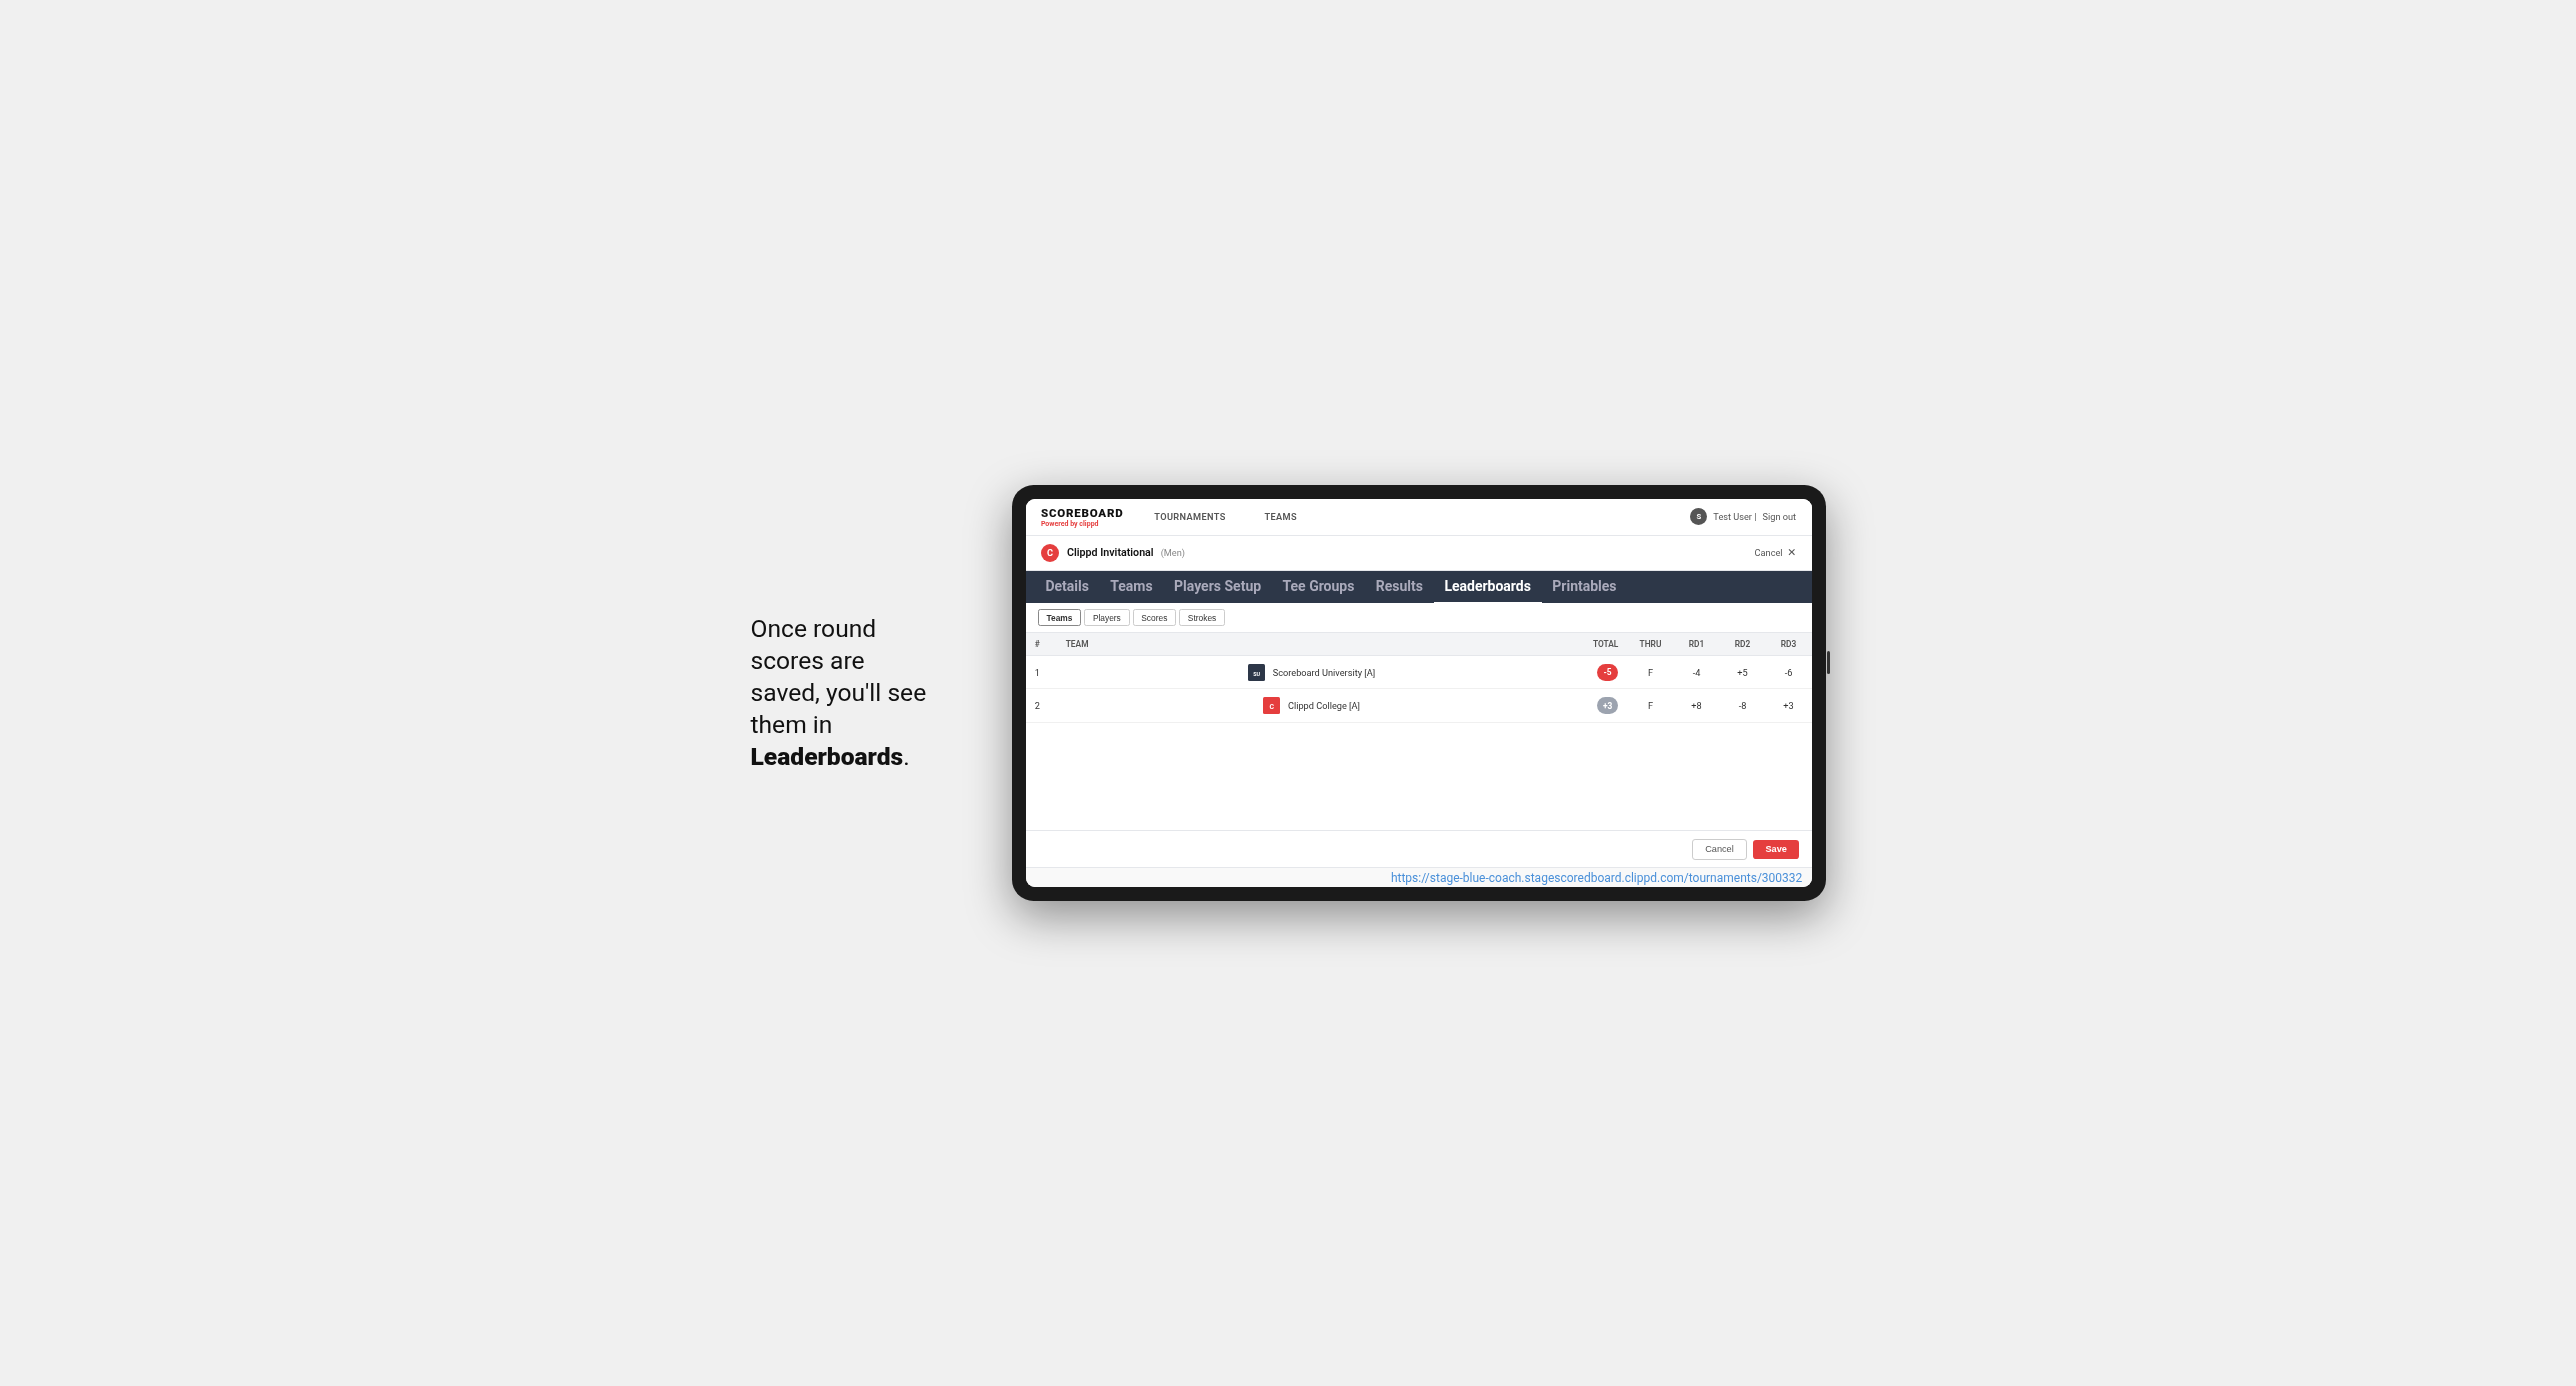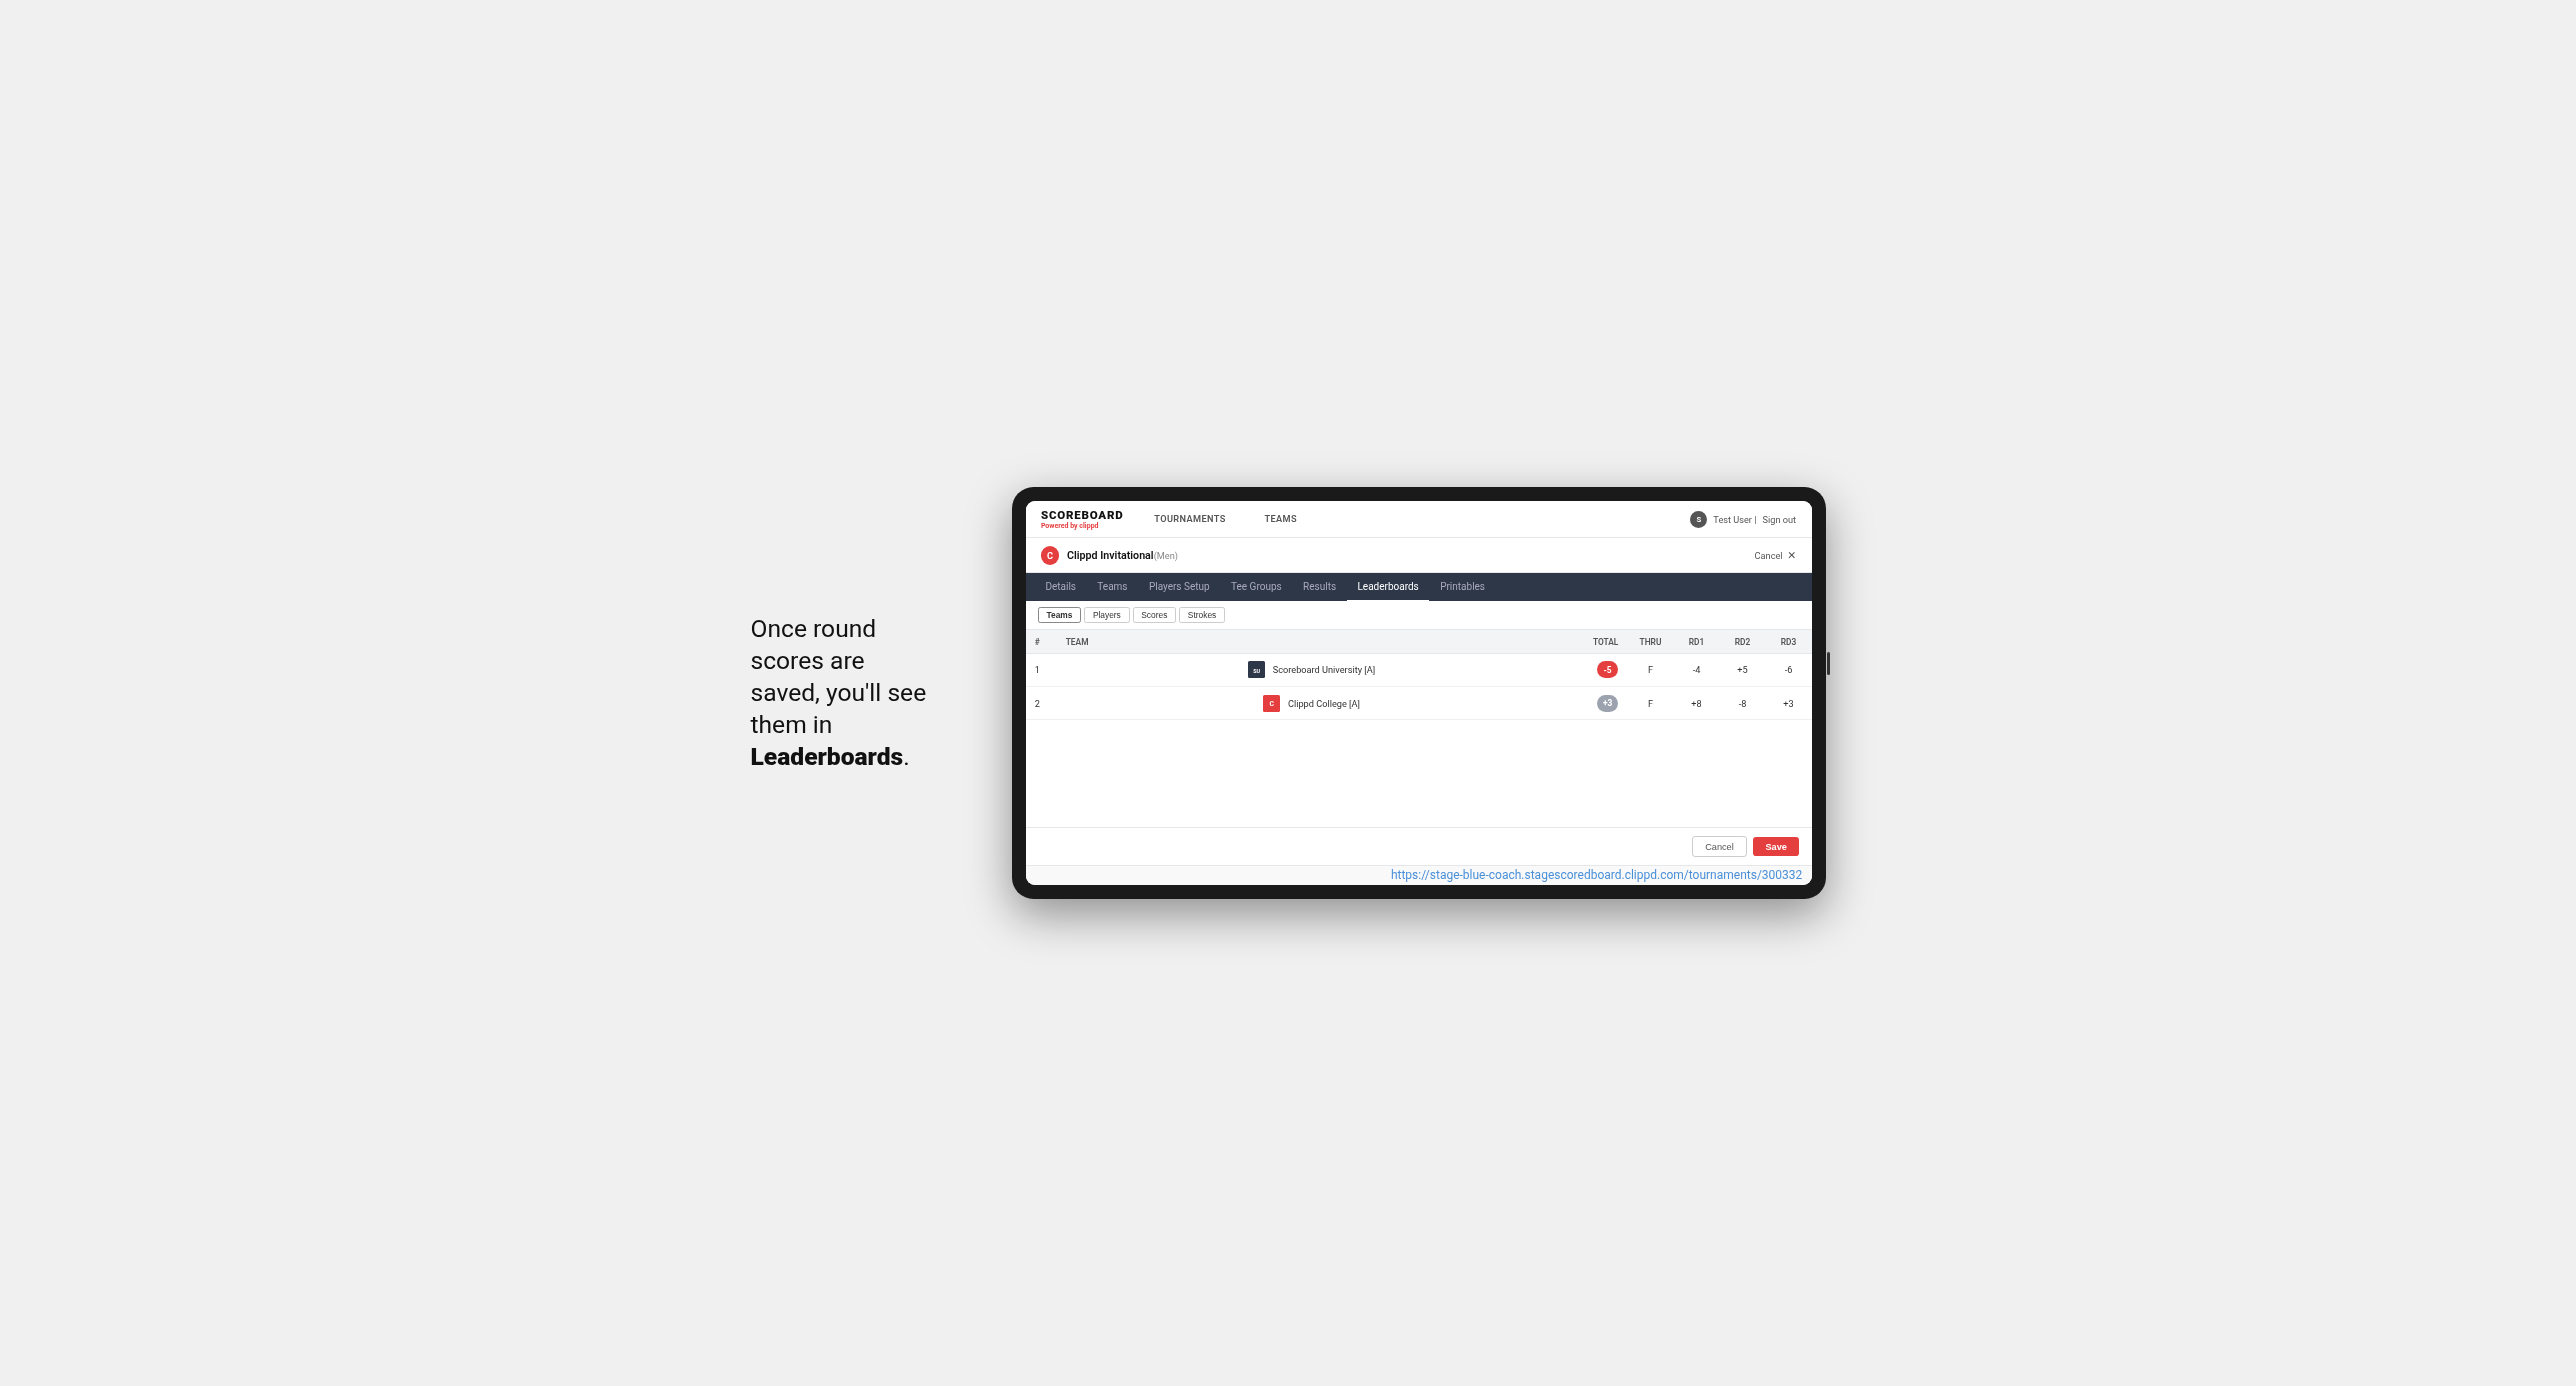--- a/index.html
+++ b/index.html
@@ -135,43 +135,44 @@
       margin-right: 7.7px;
     }
     .tournament-name {
       font-size: 10.7px;
       font-weight: 600;
       color: #111;
     }
     .tournament-type {
       font-size: 9.2px;
       color: #888;
-      margin-left: 0;
+      margin-left: 7px;
     }
     .cancel-btn-header {
       margin-left: auto;
       display: flex;
       align-items: center;
       gap: 4.6px;
       font-size: 9.2px;
       color: #555;
       cursor: pointer;
     }
     
     .tab-nav {
       background: #2d3748;
       display: flex;
       padding: 0 9.2px;
     }
     .tab-item {
       padding: 7.7px 10.7px;
-      font-size: 10px;
+      font-size: 14px;
       color: #aab;
       cursor: pointer;
       border-bottom: 1.5px solid transparent;
+      font-weight: bold;
     }
     .tab-item.active {
       color: #fff;
       border-bottom: 1.5px solid #fff;
       background: transparent;
     }
     
     .filter-bar {
       padding: 6.1px 12.3px;
       display: flex;

